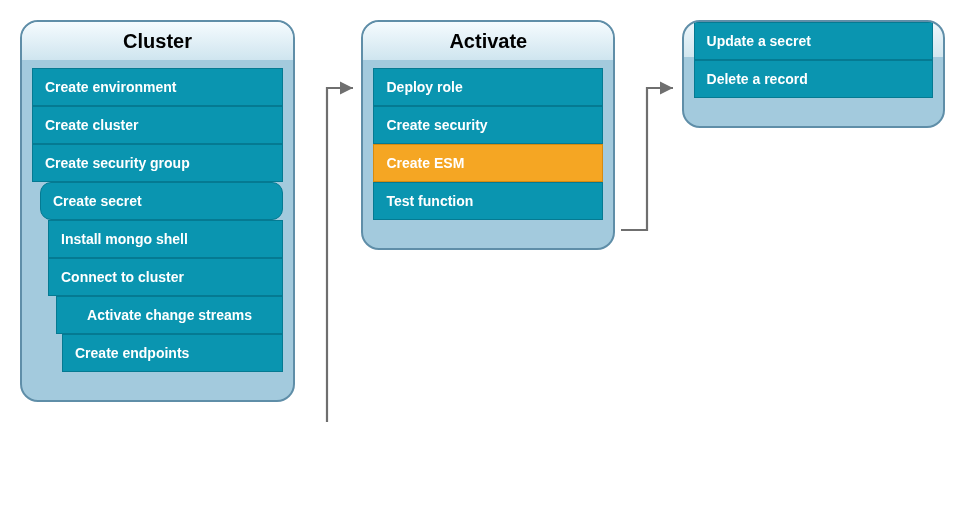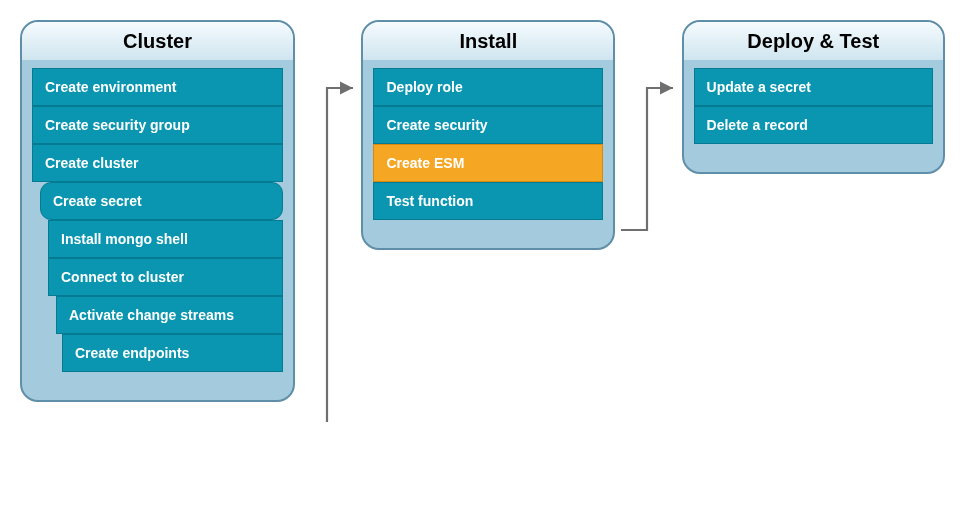--- a/index.html
+++ b/index.html
@@ -66,75 +66,72 @@
     position: absolute;
     left: 0;
     top: 0;
     overflow: visible;
   }
 
   
   .indent-0 { margin-left: 0px; }
   .indent-1 { margin-left: 8px; border-radius: 11px; }
   .indent-2 { margin-left: 16px; }
-  .indent-3 { margin-left: 24px; }
+  .indent-3 { margin-left: 24px; text-align: center; }
   .indent-4 { margin-left: 30px; }
 </style>
 </head>
 <body>
 
 <div class="diagram">
 
   <div id="stage-cluster" class="stage">
     <div class="stage-header-wrap">
       <span class="stage-title">Cluster</span>
     </div>
     <div class="step indent-0"><span>Create environment</span></div>
+    <div class="step indent-0"><span>Create cluster</span></div>
     <div class="step indent-0"><span>Create security group</span></div>
-    <div class="step indent-0"><span>Create cluster</span></div>
     <div class="step indent-1"><span>Create secret</span></div>
     <div class="step indent-2"><span>Install mongo shell</span></div>
     <div class="step indent-2"><span>Connect to cluster</span></div>
     <div class="step indent-3"><span>Activate change streams</span></div>
     <div class="step indent-4"><span>Create endpoints</span></div>
   </div>
 
   <div class="connector">
     <svg width="60" height="460">
       <defs>
         <marker id="ah1" markerWidth="8" markerHeight="8" refX="6" refY="3" orient="auto">
           <path d="M0,0 L6,3 L0,6 Z" fill="#6f6f6f"></path>
         </marker>
       </defs>
       <path d="M 2 420 L 28 420 L 28 68 L 54 68" fill="none" stroke="#6f6f6f" stroke-width="2.2" marker-end="url(#ah1)"></path>
     </svg>
   </div>
 
   <div id="stage-function" class="stage">
     <div class="stage-header-wrap">
-      <span class="stage-title">Install</span>
+      <span class="stage-title">Activate</span>
     </div>
     <div class="step"><span>Deploy role</span></div>
     <div class="step"><span>Create security</span></div>
     <div class="step highlight"><span>Create ESM</span></div>
     <div class="step"><span>Test function</span></div>
   </div>
 
   <div class="connector">
     <svg width="60" height="260">
       <defs>
         <marker id="ah2" markerWidth="8" markerHeight="8" refX="6" refY="3" orient="auto">
           <path d="M0,0 L6,3 L0,6 Z" fill="#6f6f6f"></path>
         </marker>
       </defs>
       <path d="M 2 210 L 28 210 L 28 68 L 54 68" fill="none" stroke="#6f6f6f" stroke-width="2.2" marker-end="url(#ah2)"></path>
     </svg>
   </div>
 
   <div id="stage-deploy" class="stage">
-    <div class="stage-header-wrap">
-      <span class="stage-title">Deploy &amp; Test</span>
-    </div>
     <div class="step"><span>Update a secret</span></div>
     <div class="step"><span>Delete a record</span></div>
   </div>
 
 </div>
 
 </body></html>

